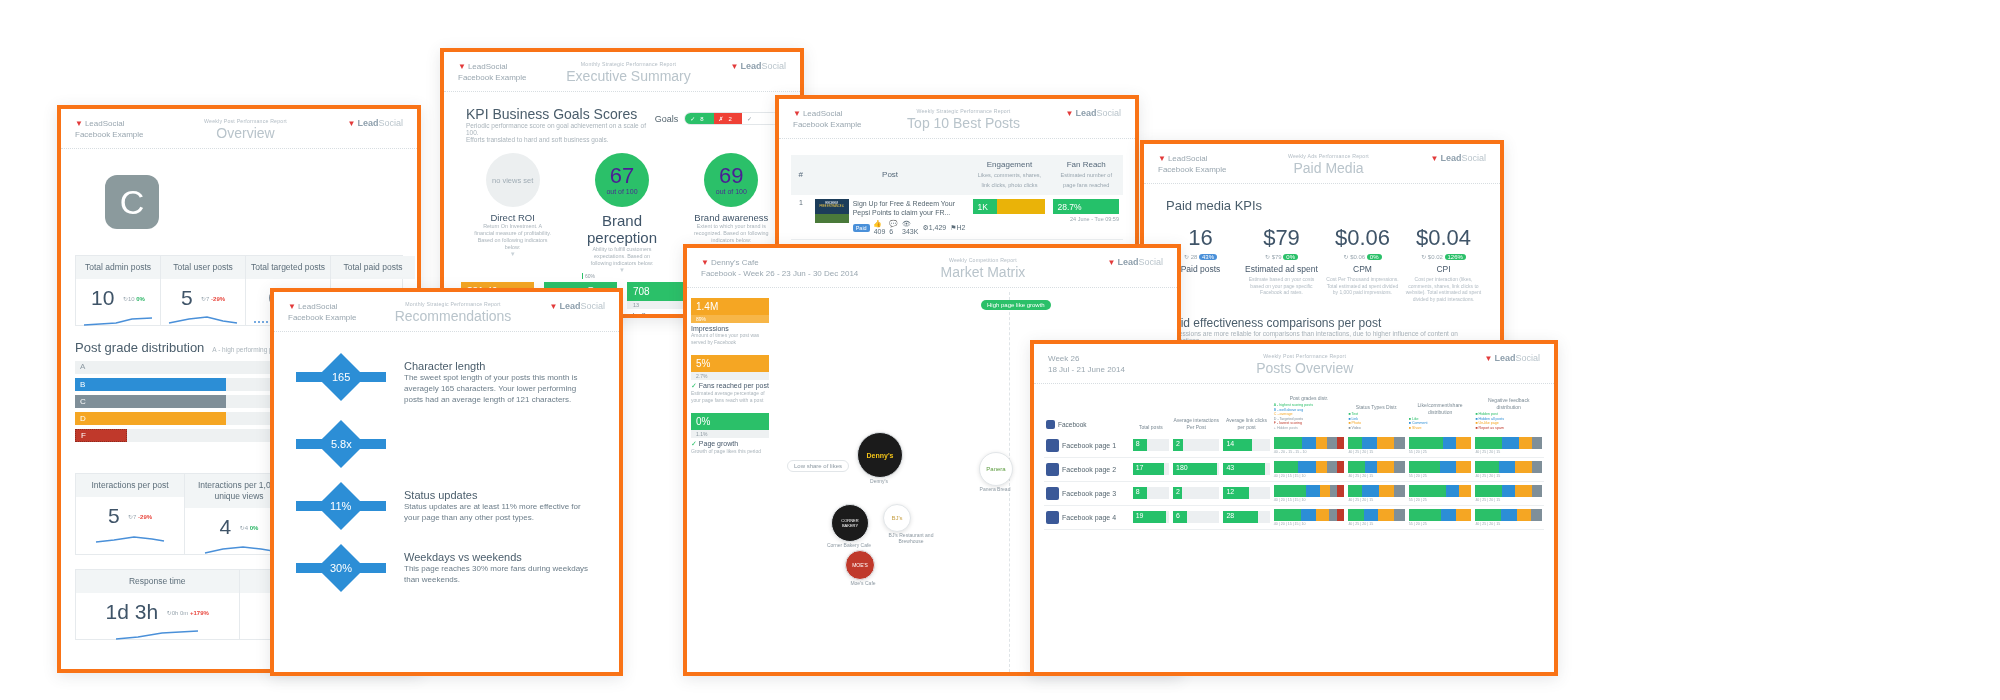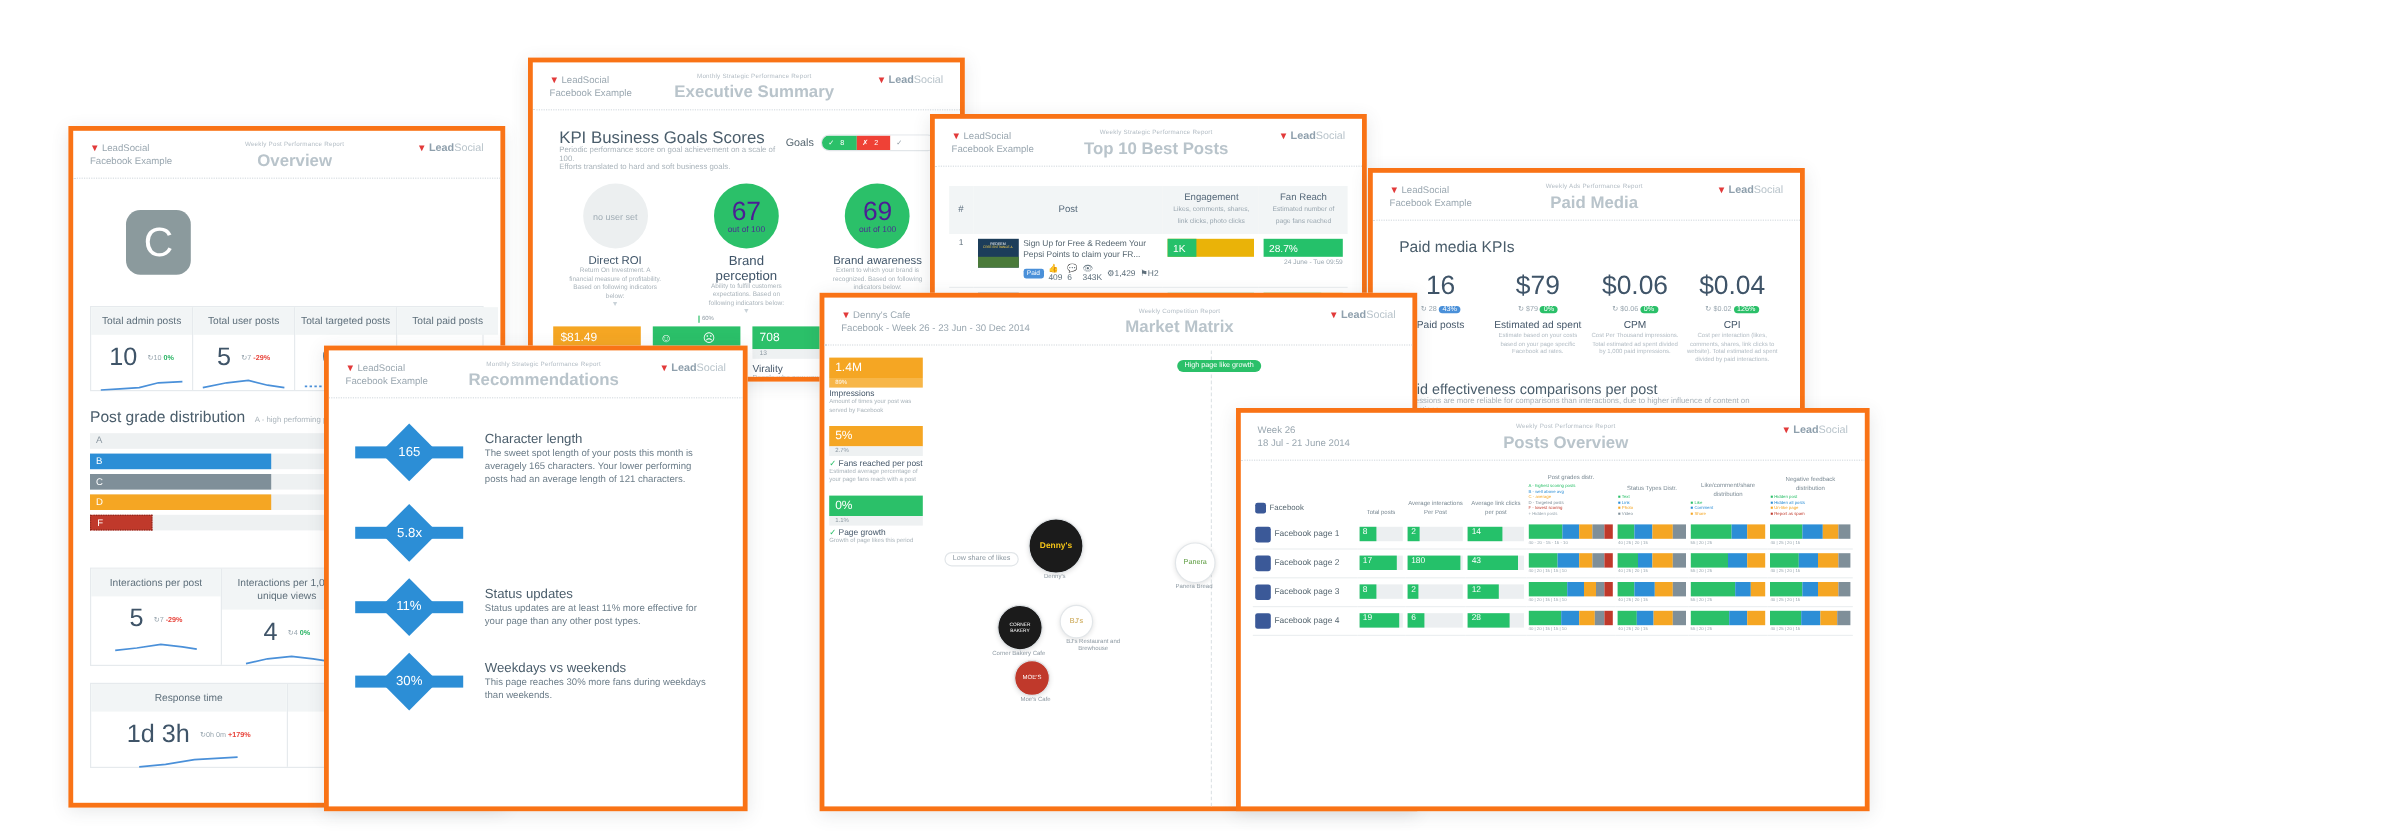--- a/index.html
+++ b/index.html
@@ -5,21 +5,21 @@
   html,body{margin:0;padding:0;background:#ffffff;}
   body{width:2000px;height:700px;overflow:hidden;font-family:"Liberation Sans",sans-serif;color:#43535f;}
   .stage{position:relative;width:2000px;height:700px;background:#fff;}
 
   .card{position:absolute;background:#fff;border:4px solid #f97316;box-shadow:0 3px 14px rgba(60,70,80,.13);overflow:hidden;}
   .chead{display:flex;align-items:flex-start;justify-content:space-between;padding:9px 14px 7px 14px;border-bottom:1px dotted #d7dde1;}
   .brand{font-size:8px;line-height:11px;color:#9aa7b0;}
   .logo-mark{color:#e23a3a;font-size:8px;margin-right:2px;}
   .ctitle{text-align:center;flex:1;}
   .ctitle .sup{font-size:5.2px;letter-spacing:.2px;color:#b2bcc4;text-transform:none;}
-  .ctitle .main{font-size:14px;color:#b9c4cb;font-weight:700;margin-top:1px;}
+  .ctitle .main{font-size:14px;color:#b9c4cb;font-weight:400;margin-top:1px;}
   .brand-right{font-size:9px;color:#b9c4cb;}
   .brand-right b{color:#8fa0ad;}
 
   .kpi-strip{display:flex;border:1px solid #e6eaed;}
   .kpi-cell{flex:1;border-right:1px solid #e6eaed;}
   .kpi-cell:last-child{border-right:none;}
   .kpi-head{background:#f2f5f6;text-align:center;font-size:8.5px;color:#5d6e7a;padding:6px 2px;line-height:11px;}
   .kpi-body{padding:7px 6px 4px;text-align:center;height:46px;box-sizing:border-box;}
   .kpi-num{font-size:21px;color:#3f5468;font-weight:400;display:inline-block;vertical-align:middle;}
   .kpi-delta{display:inline-block;font-size:6px;vertical-align:middle;margin-left:4px;color:#9aa7b0;}
@@ -264,32 +264,32 @@
           <span class="gp-green">✓<span>8</span></span>
           <span class="gp-red">✗<span>2</span></span>
           <span class="gp-white">✓<span>80%</span></span>
         </span>
       </div>
     </div>
 
     <div style="display:flex;justify-content:space-around;padding:10px 14px 0;">
       <div style="width:78px;text-align:center;">
         <div class="circle gray" style="width:54px;height:54px;margin:0 auto;">
-            <span class="small">no user set</span>
+            <span class="small">no views set</span>
           </div>
         <div style="font-size:9.5px;color:#3f5468;margin-top:5px;">Direct ROI</div>
         <div style="font-size:5.4px;color:#aab4bb;line-height:7px;">Return On Investment. A financial measure of profitability. Based on following indicators below:</div>
         <div style="color:#c9d2d8;font-size:6px;">▼</div>
       </div>
       <div style="width:78px;text-align:center;">
         <div class="circle" style="width:54px;height:54px;margin:0 auto;background:#2bc069;">
           <span class="big">67</span>
           <span class="small">out of 100</span>
         </div>
-        <div style="font-size:11px;color:#3f5468;margin-top:5px;">Brand perception</div>
+        <div style="font-size:15px;color:#3f5468;margin-top:5px;">Brand perception</div>
         <div style="font-size:5.4px;color:#aab4bb;line-height:7px;">Ability to fulfill customers expectations. Based on following indicators below:</div>
         <div style="color:#c9d2d8;font-size:6px;">▼</div>
       </div>
       <div style="width:78px;text-align:center;">
         <div class="circle" style="width:54px;height:54px;margin:0 auto;background:#2bc069;">
           <span class="big">69</span>
           <span class="small">out of 100</span>
         </div>
         <div style="font-size:9.5px;color:#3f5468;margin-top:5px;">Brand awareness</div>
         <div style="font-size:5.4px;color:#aab4bb;line-height:7px;">Extent to which your brand is recognized. Based on following indicators below:</div>

